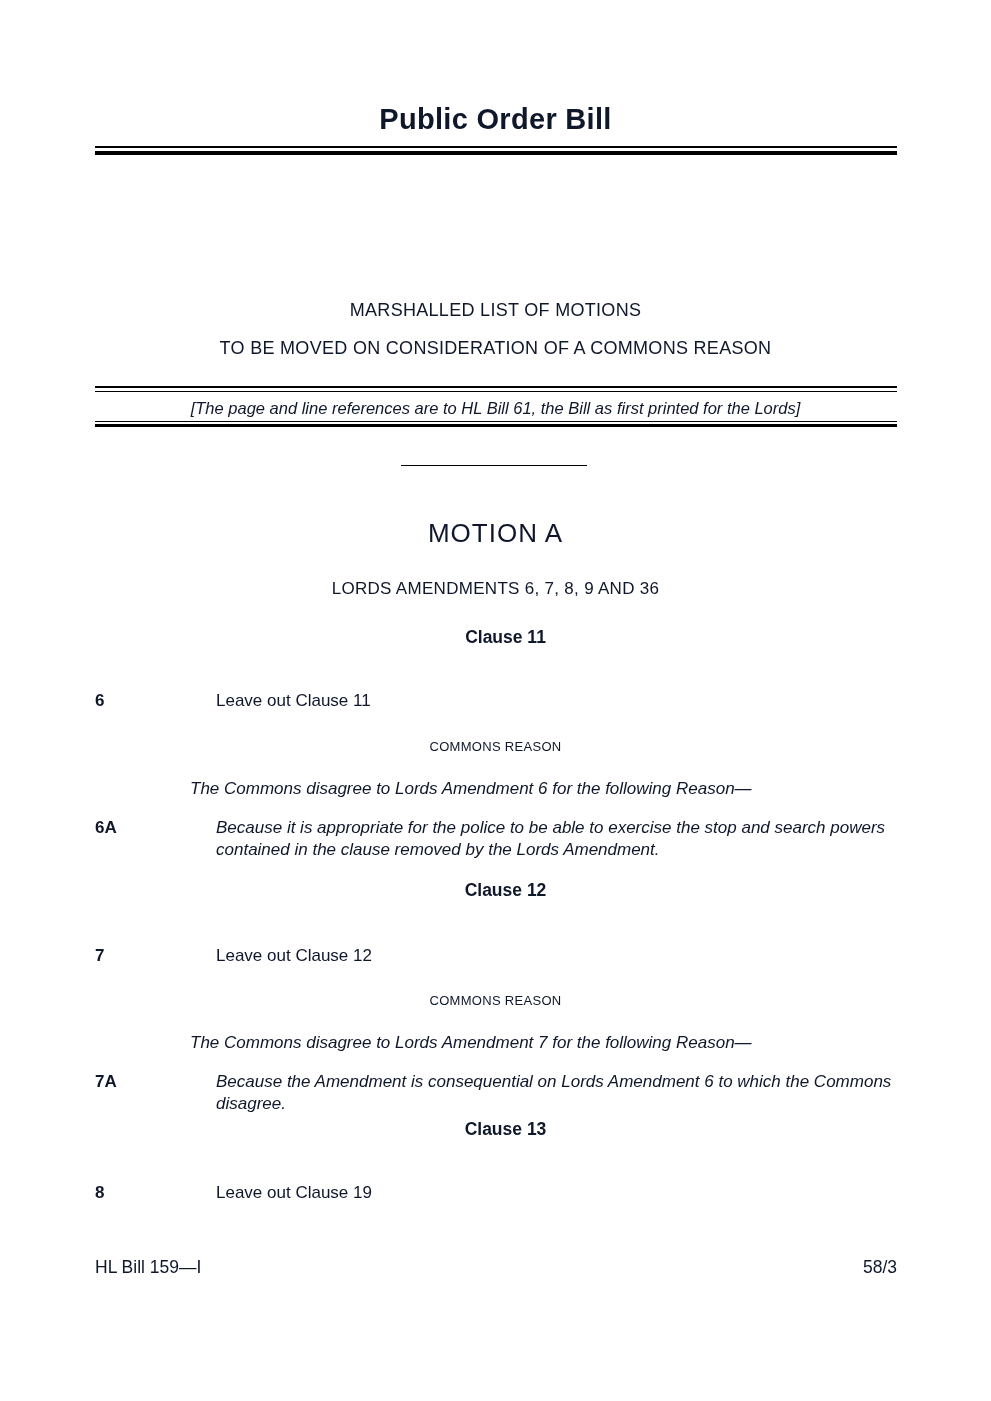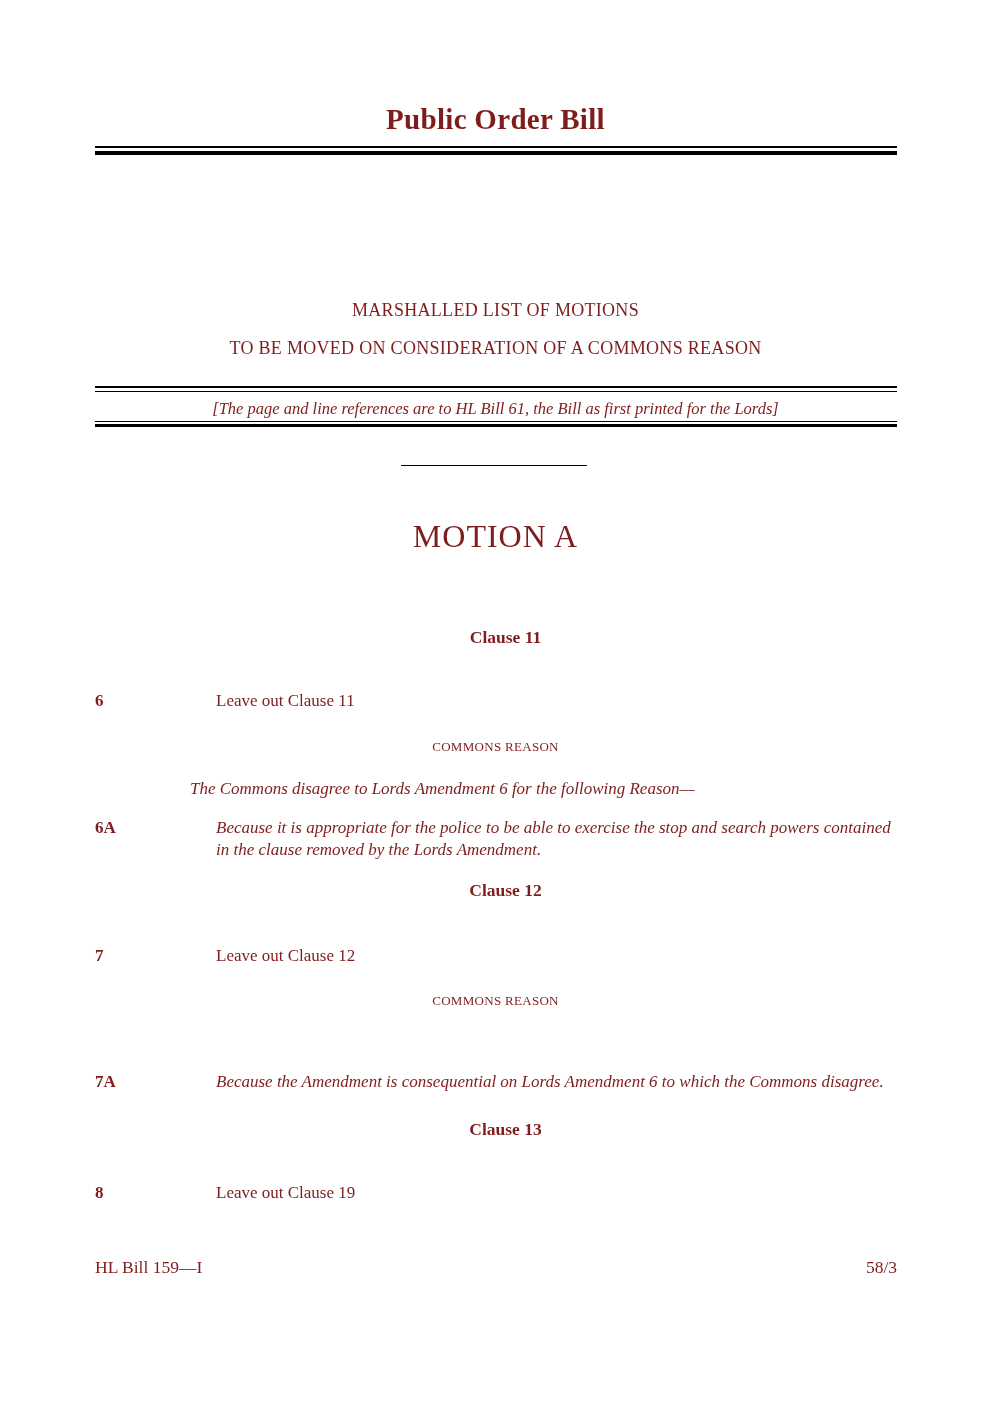--- a/index.html
+++ b/index.html
@@ -2,22 +2,22 @@
 <html><head>
 <meta charset="utf-8">
 <style>
   * { margin: 0; padding: 0; box-sizing: border-box; }
   html, body { background: #ffffff; }
   .page {
     position: relative;
     width: 991px;
     height: 1401px;
     background: #ffffff;
-    font-family: Liberation Serif, serif;
-    color: #7f1d1d;
+    font-family: Liberation Sans, sans-serif;
+    color: #0f172a;
     overflow: hidden;
   }
   .abs { position: absolute; }
   .full { left: 0; width: 991px; }
   .content-w { left: 95px; width: 802px; }
   .center { text-align: center; }
 
   .title {
     top: 103px;
     font-size: 29px;
@@ -58,21 +58,21 @@
 
   .short-sep {
     top: 465px;
     left: 401px;
     width: 186px;
     border-top: 1.5px solid #000;
   }
 
   .motion-heading {
     top: 518px;
-    font-size: 32px;
+    font-size: 26px;
     letter-spacing: 1px;
   }
   .motion-sub {
     top: 579px;
     font-size: 17px;
     letter-spacing: 0.3px;
   }
   .clause-heading {
     font-size: 17.5px;
     font-weight: bold;
@@ -134,39 +134,41 @@
   <div class="abs full center subtitle sub1">MARSHALLED LIST OF MOTIONS</div>
   <div class="abs full center subtitle sub2">TO BE MOVED ON CONSIDERATION OF A COMMONS REASON</div>
 
   <div class="abs content-w ref-rule-top"></div>
   <div class="abs full center ref-note">[The page and line references are to HL Bill 61, the Bill as first printed for the Lords]</div>
   <div class="abs content-w ref-rule-bottom"></div>
 
   <div class="abs short-sep"></div>
 
   <div class="abs full center motion-heading">MOTION A</div>
+  <div class="abs full center motion-sub">LORDS AMENDMENTS 6, 7, 8, 9 AND 36</div>
 
   <div class="abs full center clause-heading c11">Clause 11</div>
   <div class="abs content-w amend-row r6">
     <span class="num">6</span>
     <span class="txt">Leave out Clause 11</span>
   </div>
   <div class="abs full center cr-label cr1">COMMONS REASON</div>
   <div class="abs reason-intro i1">The Commons disagree to Lords Amendment 6 for the following Reason—</div>
   <div class="abs content-w amend-row italic-txt r6a">
     <span class="num">6A</span>
     <span class="txt">Because it is appropriate for the police to be able to exercise the stop and search powers contained in the clause removed by the Lords Amendment.</span>
   </div>
 
   <div class="abs full center clause-heading c12">Clause 12</div>
   <div class="abs content-w amend-row r7">
     <span class="num">7</span>
     <span class="txt">Leave out Clause 12</span>
   </div>
   <div class="abs full center cr-label cr2">COMMONS REASON</div>
+  <div class="abs reason-intro i2">The Commons disagree to Lords Amendment 7 for the following Reason—</div>
   <div class="abs content-w amend-row italic-txt r7a">
     <span class="num">7A</span>
     <span class="txt">Because the Amendment is consequential on Lords Amendment 6 to which the Commons disagree.</span>
   </div>
 
   <div class="abs full center clause-heading c13">Clause 13</div>
   <div class="abs content-w amend-row r8">
     <span class="num">8</span>
     <span class="txt">Leave out Clause 19</span>
   </div>

